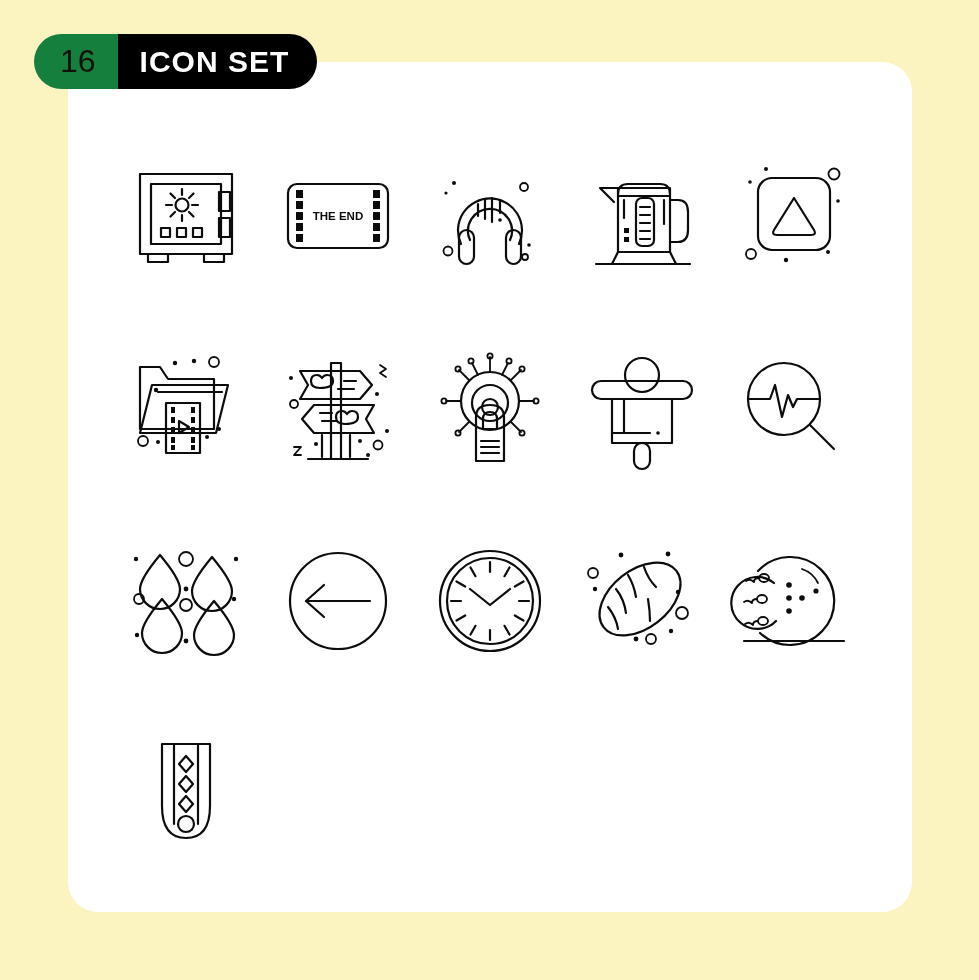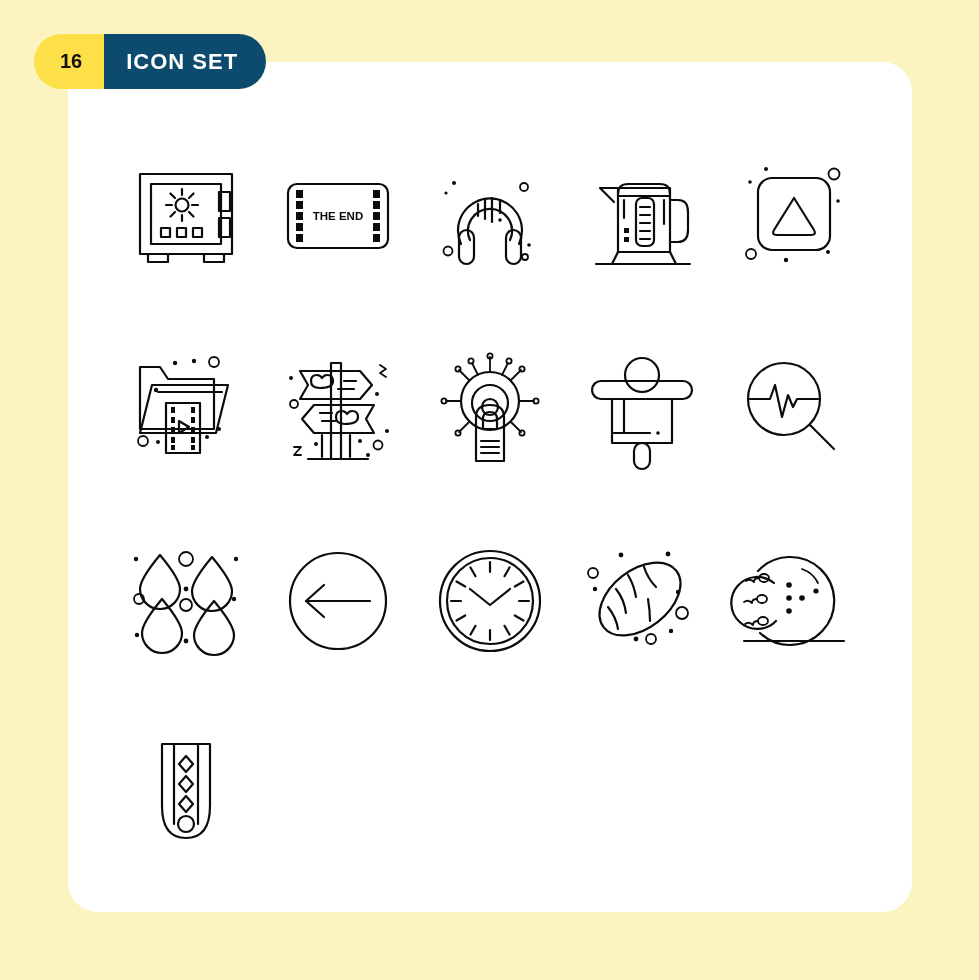--- a/index.html
+++ b/index.html
@@ -32,34 +32,34 @@
     left: 34px;
     top: 34px;
     height: 55px;
     display: flex;
     align-items: stretch;
     border-radius: 28px;
     overflow: hidden;
     z-index: 5;
   }
   #badge .count {
-    background: #fde047;
+    background: #15803d;
     color: #15110A;
-    font-size: 20px;
-    font-weight: bold;
+    font-size: 32px;
+    font-weight: normal;
     display: flex;
     align-items: center;
     justify-content: center;
     padding: 0 22px 0 26px;
     letter-spacing: 0px;
   }
   #badge .title {
-    background: #0c4a6e;
+    background: #000000;
     color: #FFFFFF;
-    font-size: 22px;
+    font-size: 30px;
     font-weight: bold;
     display: flex;
     align-items: center;
     justify-content: center;
     padding: 0 28px 0 22px;
     letter-spacing: 1px;
   }
   #grid {
     position: absolute;
     left: 110px;

